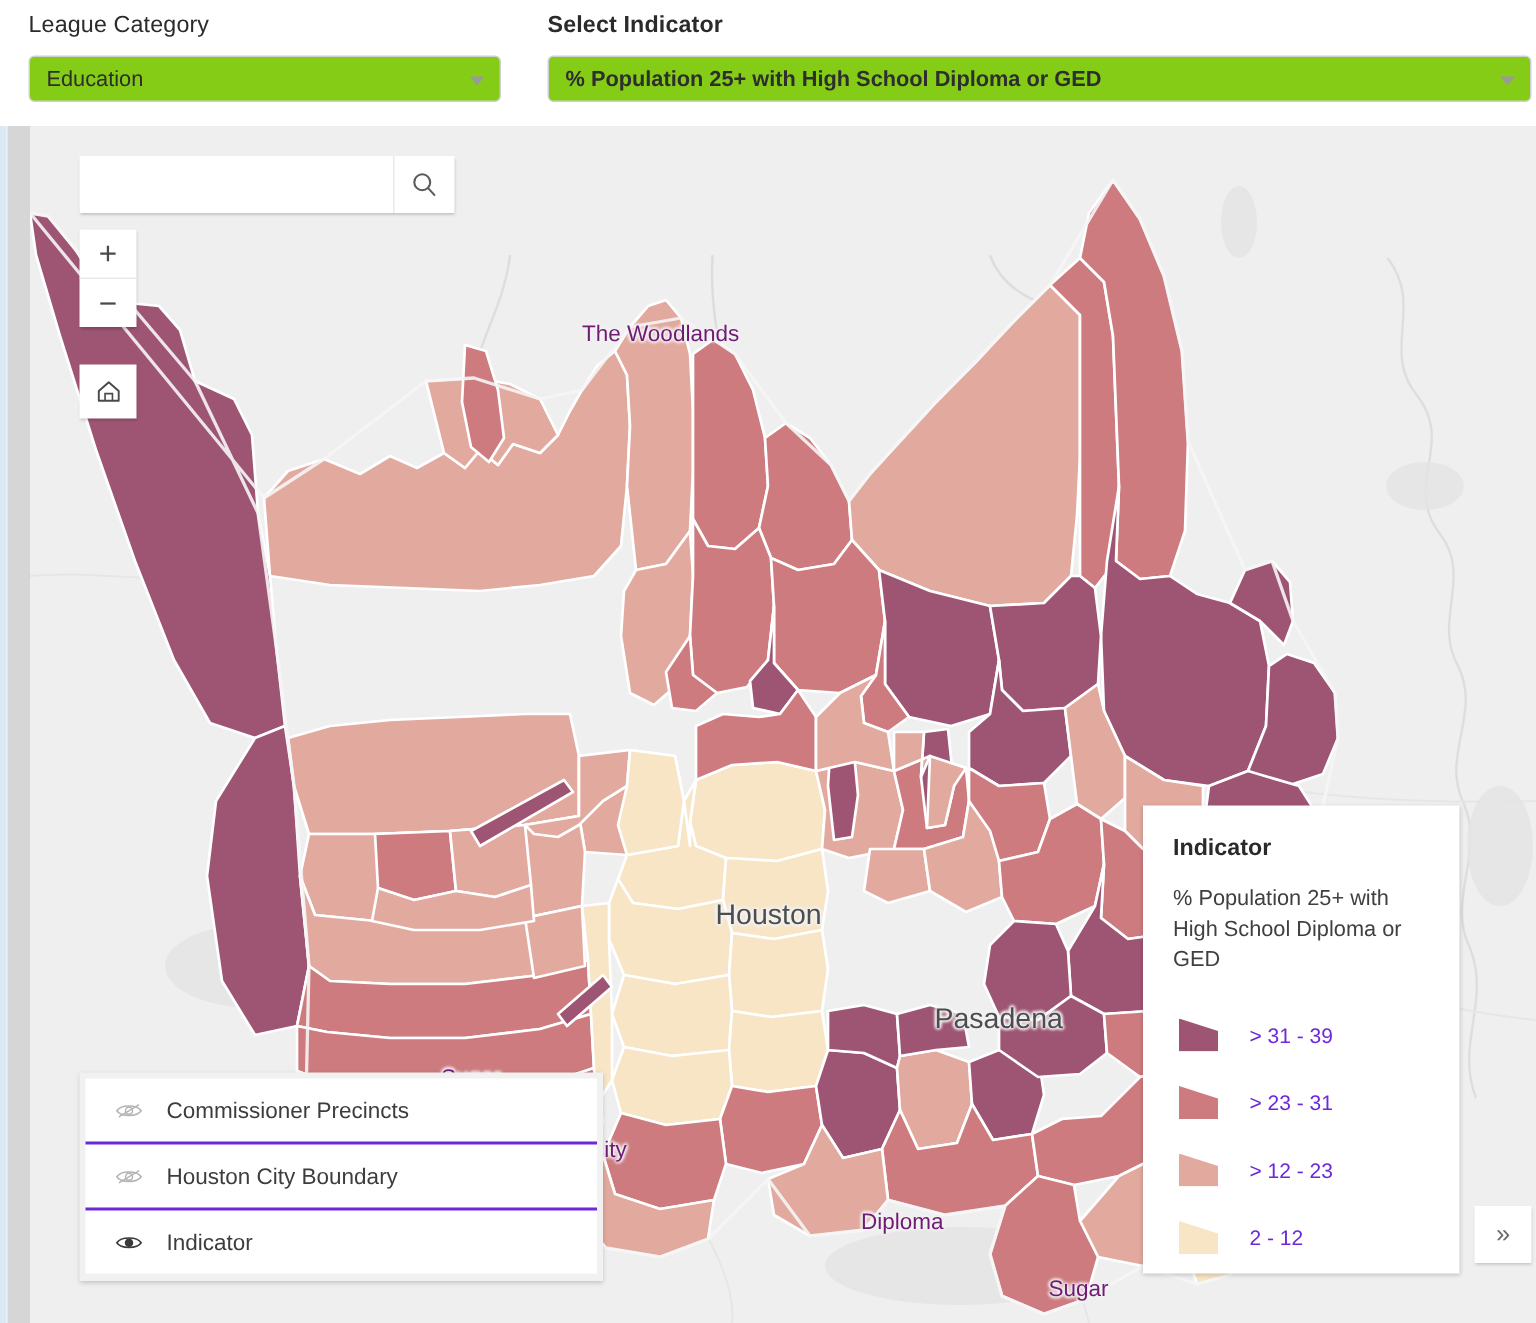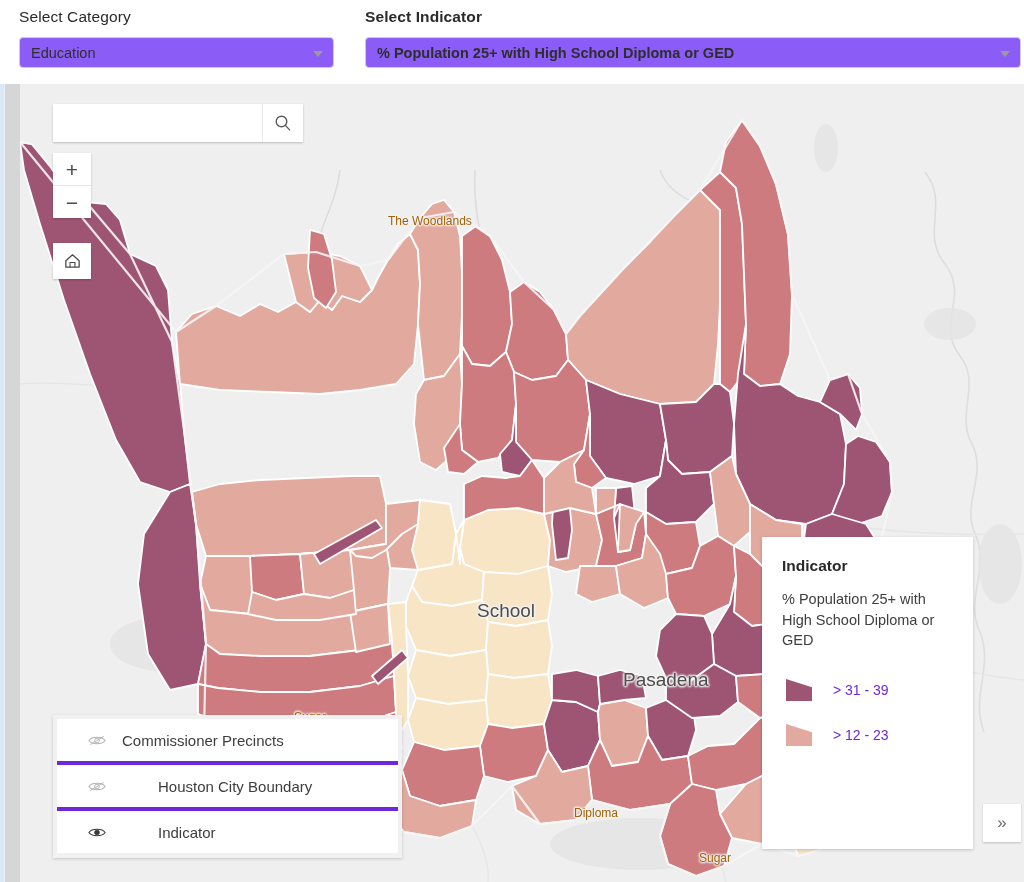--- a/index.html
+++ b/index.html
@@ -45,21 +45,21 @@
     font-size: 15.5px;
     color: #2b2b2b;
     letter-spacing: .1px;
     line-height: 18px;
     font-family: "Liberation Sans", sans-serif;
   }
   .select-box {
     position: relative;
     box-sizing: border-box;
     height: 31px;
-    background: #8b5cf6;
+    background: #84cc16;
     border: 1px solid #cfcfcf;
     border-radius: 4px;
     display: flex;
     align-items: center;
     padding: 0 16px 0 11px;
     overflow: hidden;
   }
   .select-value {
     font-size: 14.5px;
     color: #2e2e2e;
@@ -91,22 +91,22 @@
     position: absolute;
     left: 15px; top: 0;
     width: 1004px; height: 798px;
     background: #efefef;
     overflow: hidden;
   }
   .map-svg { position: absolute; left: 0; top: 0; }
 
   .map-label {
     position: absolute;
-    color: #a16207;
-    font-size: 12px;
+    color: #701a75;
+    font-size: 15px;
     font-family: "Liberation Sans", sans-serif;
     white-space: pre;
     text-shadow:
       0 0 3px #f2f2f2, 0 0 3px #f2f2f2,
       1px 0 2px #f2f2f2, -1px 0 2px #f2f2f2,
       0 1px 2px #f2f2f2, 0 -1px 2px #f2f2f2;
     pointer-events: none;
   }
   .map-label.big { font-size: 19px; color: #4d4d4d; }
 
@@ -221,24 +221,24 @@
     background: #f1f1f1;
     box-shadow: 0 1px 3px rgba(0,0,0,.18);
     padding: 4px 4px 5px 4px;
     box-sizing: border-box;
   }
   .layer-row {
     display: flex;
     align-items: center;
     height: 42px;
     background: #ffffff;
-    padding-left: 29px;
+    padding-left: 18px;
     cursor: pointer;
   }
-  .layer-row + .layer-row { border-top: 4px solid #6d28d9; gap: 36px; }
+  .layer-row + .layer-row { border-top: 2px solid #6d28d9; }
   .eye-icon {
     width: 22px;
     display: flex;
     align-items: center;
     justify-content: center;
     margin-right: 14px;
   }
   .layer-name {
     font-size: 15px;
     color: #3d3d3d;
@@ -266,21 +266,21 @@
 
 <div id="app">
 
   <div class="left-strip">
     <div class="left-strip-inner"></div>
   </div>
 
   <div class="controls">
 
     <div class="ctl-group" style="left:19px; top:8px; width:315px;">
-      <div class="ctl-label">Select Category</div>
+      <div class="ctl-label">League Category</div>
       <div class="select-box" style="margin-top:11px;">
         <span class="select-value">Education</span>
         <span class="caret"></span>
       </div>
     </div>
 
     <div class="ctl-group" style="left:365px; top:8px; width:656px;font-weight:bold;">
       <div class="ctl-label">Select Indicator</div>
       <div class="select-box" style="margin-top:11px;">
         <span class="select-value">% Population 25+ with High School Diploma or GED</span>
@@ -531,21 +531,21 @@
                      L 842 330 L 828 290 L 810 296 L 772 210 L 768 150 L 756 100 L 740 62
                      L 722 36 L 680 106 L 656 130 L 604 184 L 560 232 L 546 250 L 534 226
                      L 504 198 L 470 152 L 434 128 L 400 134 L 368 176 L 340 182 L 296 168
                      L 264 170 L 196 222 L 156 248 Z" fill="none" stroke="#f5f5f5" stroke-width="2.2" opacity=".9"></path>
           </g>
         </g>
       </svg>
 
       <div id="place-labels">
           <div class="map-label" style="left: 368px; top: 130px;">The Woodlands</div>
-          <div class="map-label big" style="left: 457px; top: 516px;">School</div>
+          <div class="map-label big" style="left: 457px; top: 516px;">Houston</div>
           <div class="map-label big" style="left: 603px; top: 585px;">Pasadena</div>
           <div class="map-label" style="left: 274px; top: 626px;">Sugar</div>
           <div class="map-label" style="left: 278px; top: 645px;">Land</div>
           <div class="map-label" style="left: 312px; top: 674px;">Missouri City</div>
           <div class="map-label" style="left: 554px; top: 722px;">Diploma</div>
           <div class="map-label" style="left: 679px; top: 767px;">Sugar</div>
         </div>
 
       <div class="search-widget">
         <input class="search-input" type="text" value="" placeholder="" style="">
@@ -571,22 +571,30 @@
 
       <div class="legend">
         <div class="legend-title">Indicator</div>
         <div class="legend-sub">% Population 25+ with High School Diploma or GED</div>
         <div id="legend-rows">
             <div class="legend-row">
               <div class="legend-swatch" style="background: rgb(158, 85, 116); clip-path: polygon(0% 0%, 100% 38%, 100% 100%, 0% 100%);"></div>
               <div class="legend-text">&gt; 31 - 39</div>
             </div>
             <div class="legend-row">
+              <div class="legend-swatch" style="background: rgb(205, 123, 127); clip-path: polygon(0% 0%, 100% 38%, 100% 100%, 0% 100%);"></div>
+              <div class="legend-text">&gt; 23 - 31</div>
+            </div>
+            <div class="legend-row">
               <div class="legend-swatch" style="background: rgb(226, 169, 158); clip-path: polygon(0% 0%, 100% 38%, 100% 100%, 0% 100%);"></div>
               <div class="legend-text">&gt; 12 - 23</div>
+            </div>
+            <div class="legend-row">
+              <div class="legend-swatch" style="background: rgb(247, 229, 198); clip-path: polygon(0% 0%, 100% 38%, 100% 100%, 0% 100%);"></div>
+              <div class="legend-text">2 - 12</div>
             </div>
           </div>
       </div>
 
       <div class="layers">
         <div id="layer-rows">
             <div class="layer-row">
               <span class="eye-icon">
                 <svg width="18" height="13" viewBox="0 0 20 13" aria-hidden="true">
                   <path d="M1 6.5 C4 1.8, 16 1.8, 19 6.5 C16 11.2, 4 11.2, 1 6.5 Z" fill="none" stroke="#b4b4b4" stroke-width="1.2"></path>

